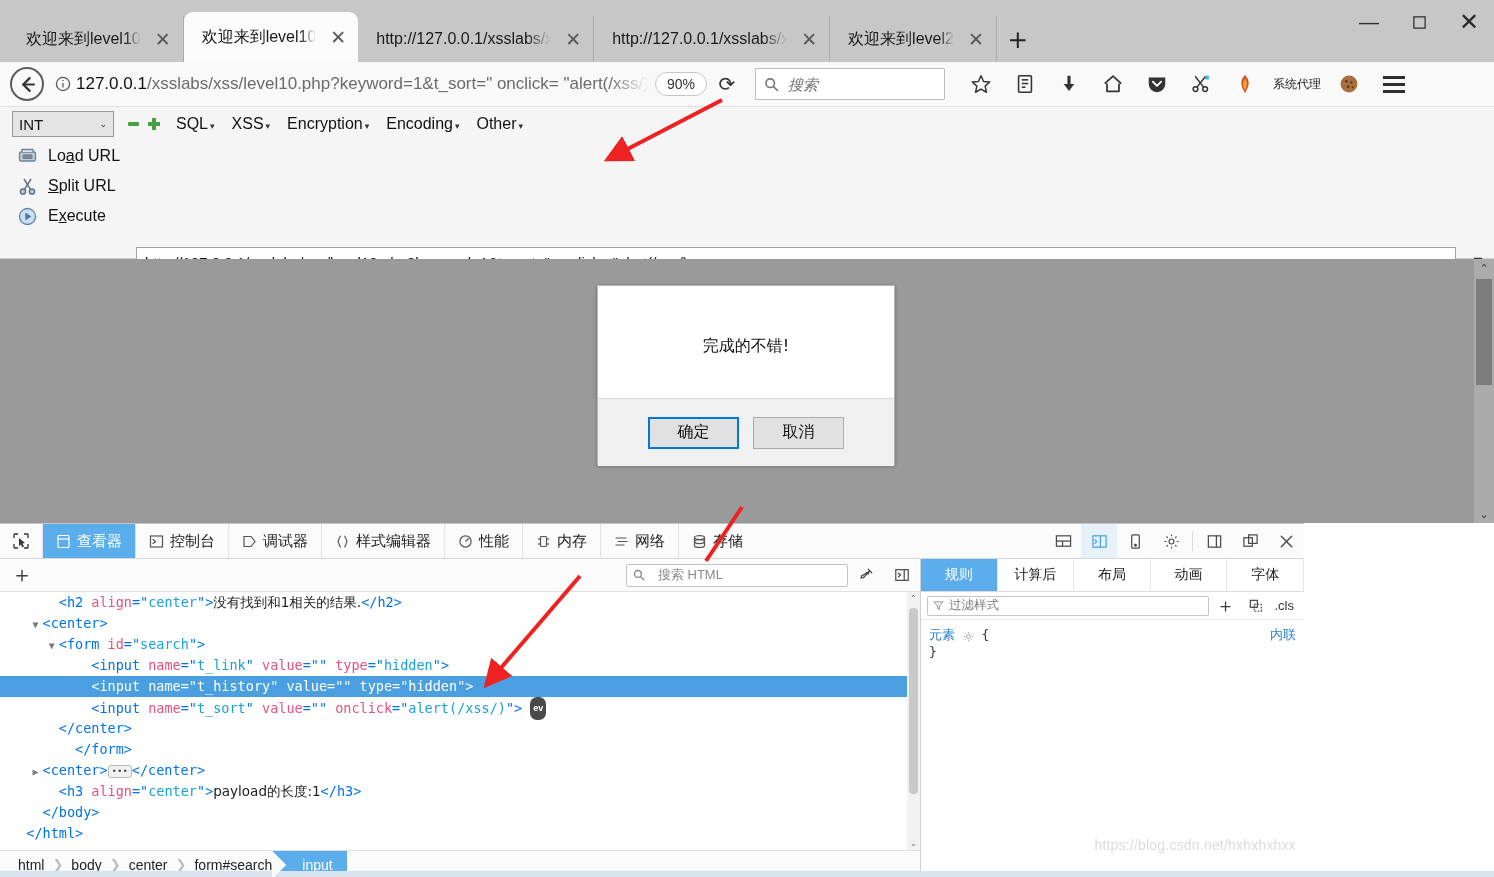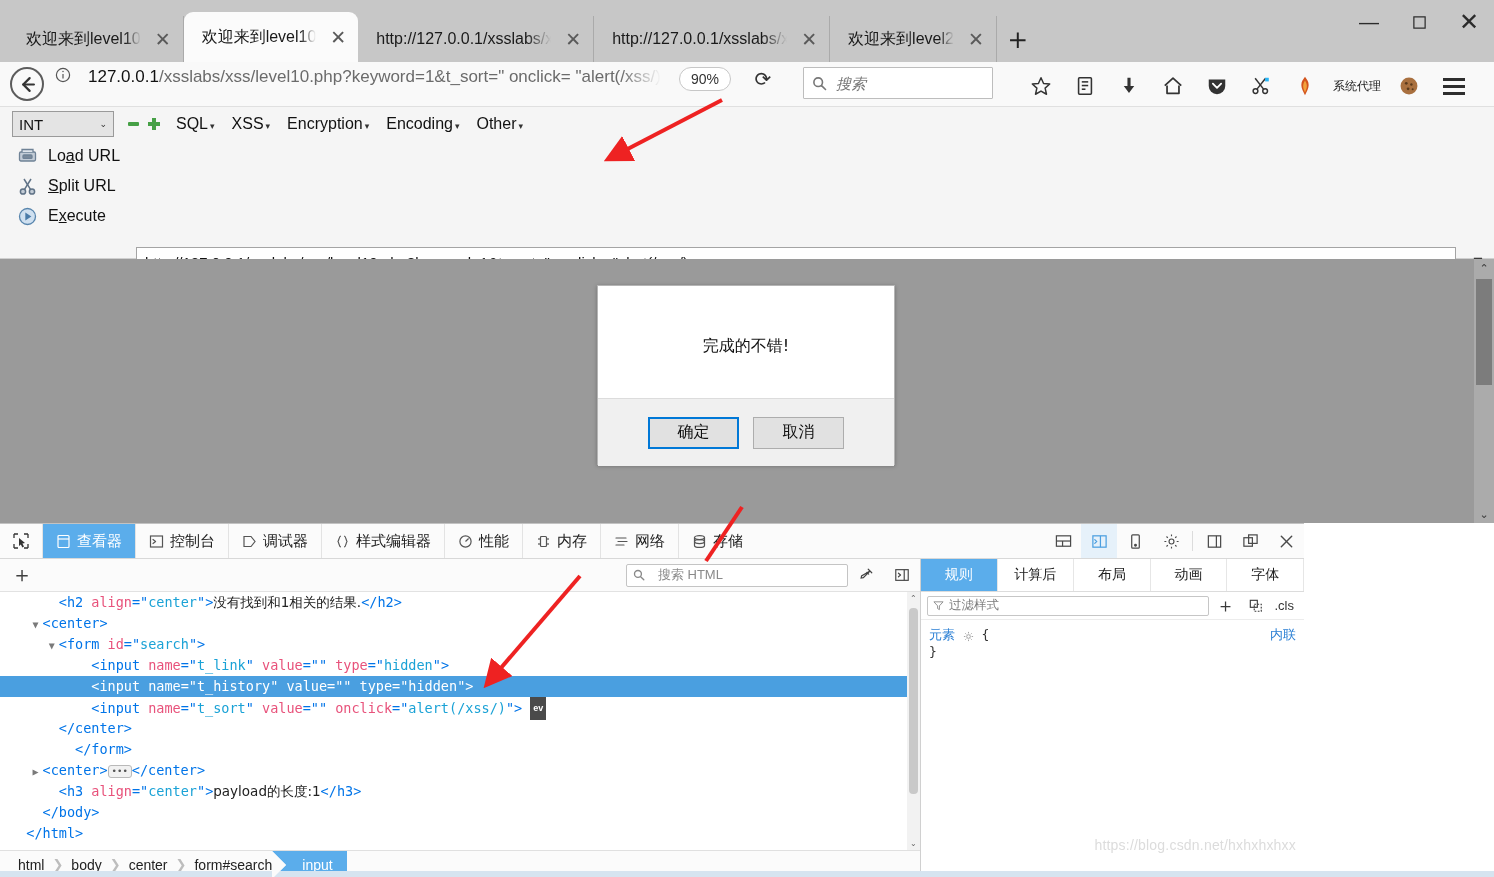--- a/index.html
+++ b/index.html
@@ -66,22 +66,22 @@
     border-bottom: 1px solid #e0e0e0;
   }
   .backbtn {
     width: 34px; height: 34px; margin-left: 10px;
     border: 2px solid #5c5c5c; border-radius: 50%;
     display: flex; align-items: center; justify-content: center;
     color: #333;
   }
   .backbtn svg { width: 17px; height: 17px; }
   .urlwrap {
-    flex: 1 1 auto; display: flex; align-items: flex-start;
-    margin-left: 8px; height: 34px; position: relative; gap: 12px;
+    flex: 1 1 auto; display: flex; align-items: center;
+    margin-left: 8px; height: 34px; position: relative;
   }
   .info-icon { width: 22px; flex: 0 0 22px; color: #555; display:flex; align-items:center; justify-content:center;}
   .info-icon svg { width: 16px; height: 16px; }
   .urltext {
     font-size: 17px; color: #111; white-space: nowrap; overflow: hidden;
     margin-left: 2px; max-width: 640px;
     -webkit-mask-image: linear-gradient(to right, #000 93%, transparent 100%);
             mask-image: linear-gradient(to right, #000 93%, transparent 100%);
   }
   .urltext .dim { color: #6b6b6b; }
@@ -245,21 +245,21 @@
   .at { color: #e8527b; }
   .av { color: #1aa2d6; }
   .tx { color: #222; font-family: "DejaVu Sans", sans-serif; }
   .pk { color: #0074e8; }
   .ellip {
     display: inline-block; border: 1px solid #b9b9b9; border-radius: 3px; background: #f1f1f1;
     font-size: 9px; line-height: 9px; padding: 1px 3px; color: #555; vertical-align: middle;
   }
   .evbadge {
     display: inline-block; background: #4a4a4a; color: #fff; font-size: 9px;
-    border-radius: 0; padding: 1px 3px; vertical-align: middle; font-weight: bold;
+    border-radius: 7px; padding: 1px 3px; vertical-align: middle; font-weight: bold;
     font-family: "Liberation Sans", sans-serif;
   }
   .dom-scroll { position: absolute; right: 0; top: 33px; width: 13px; bottom: 28px; background: #f2f2f2; }
   .dom-scroll .ar { height: 13px; display:flex; align-items:center; justify-content:center; font-size:8px; color:#666;}
   .dom-scroll .th { position:absolute; top: 16px; left: 2px; width: 9px; height: 186px; background: #c9c9c9; border-radius: 4px;}
   .dom-scroll .dn { position:absolute; bottom:0; left:0; width: 13px; }
 
   .breadcrumb {
     position: absolute; bottom: 0; left: 0; right: 0; height: 28px;
     background: #fbfbfb; border-top: 1px solid #e0e0e0;

